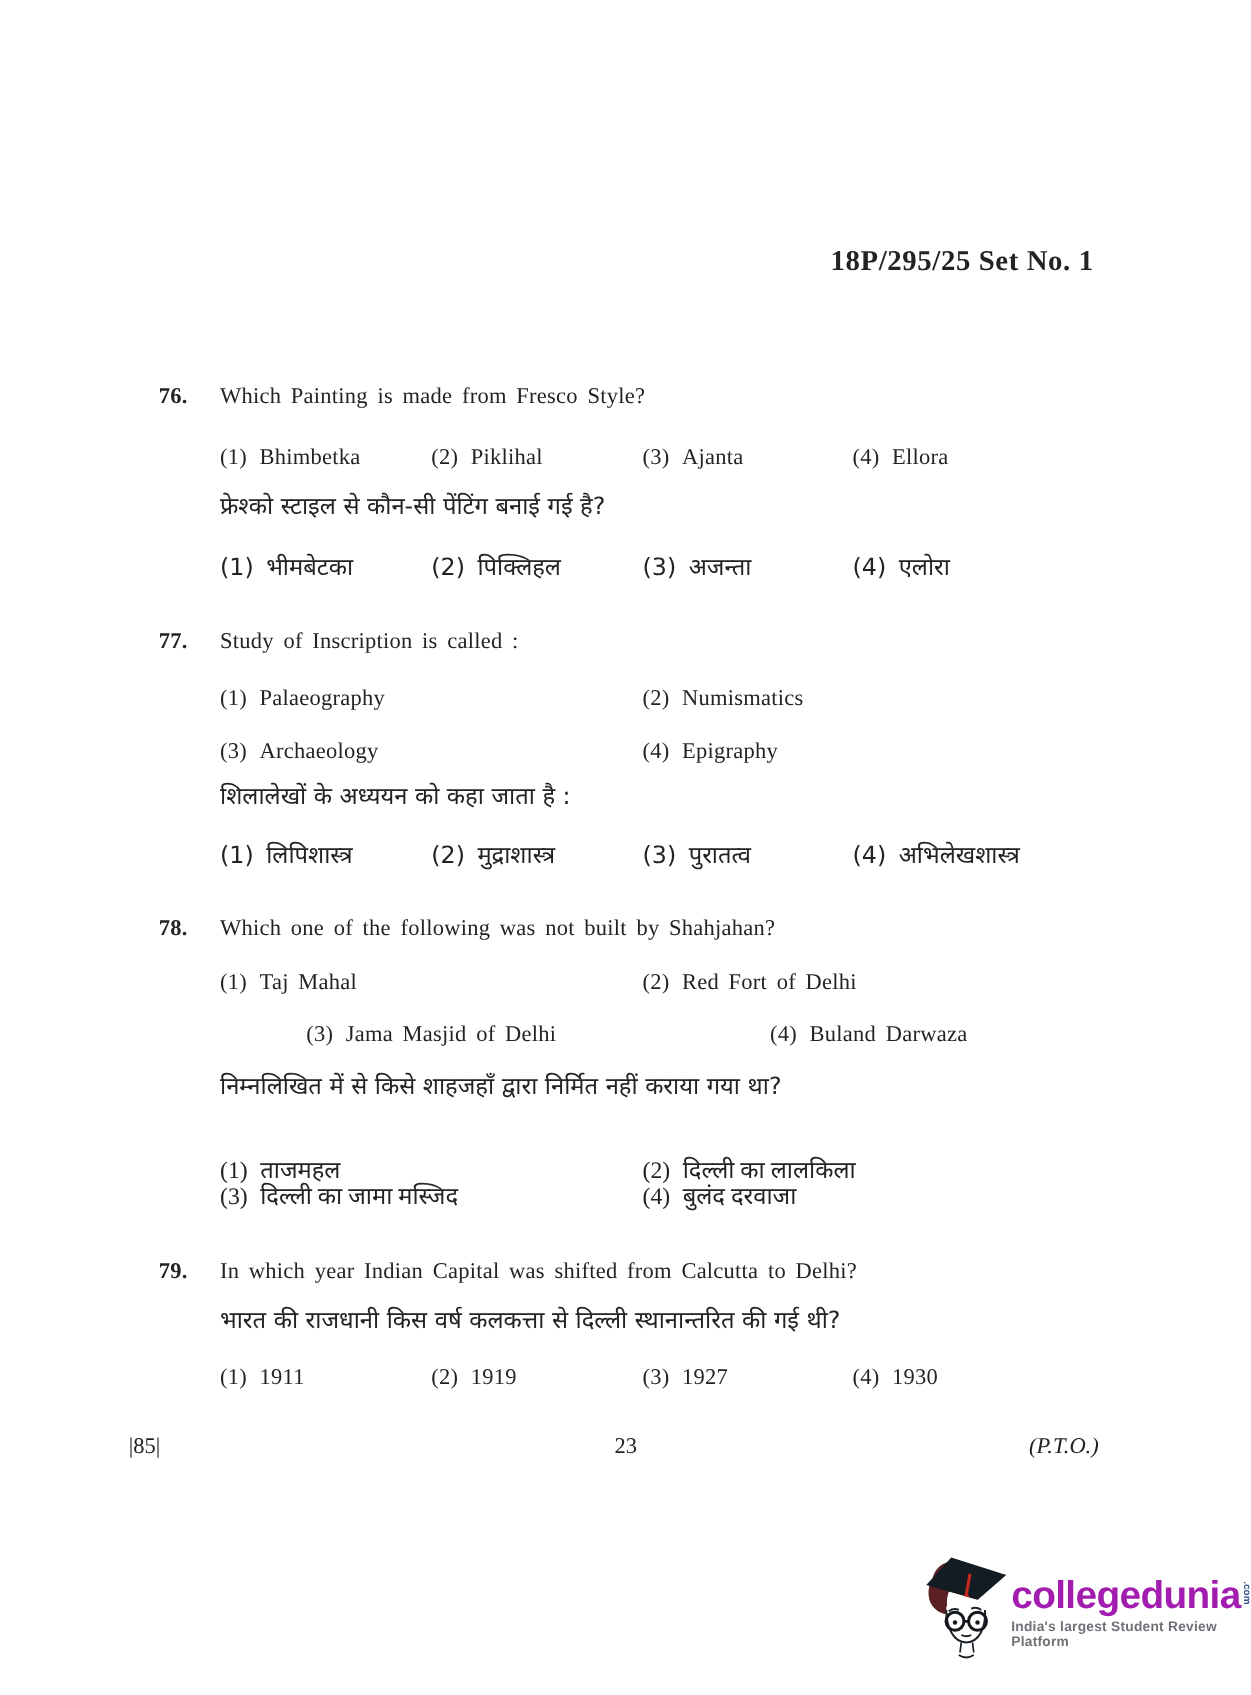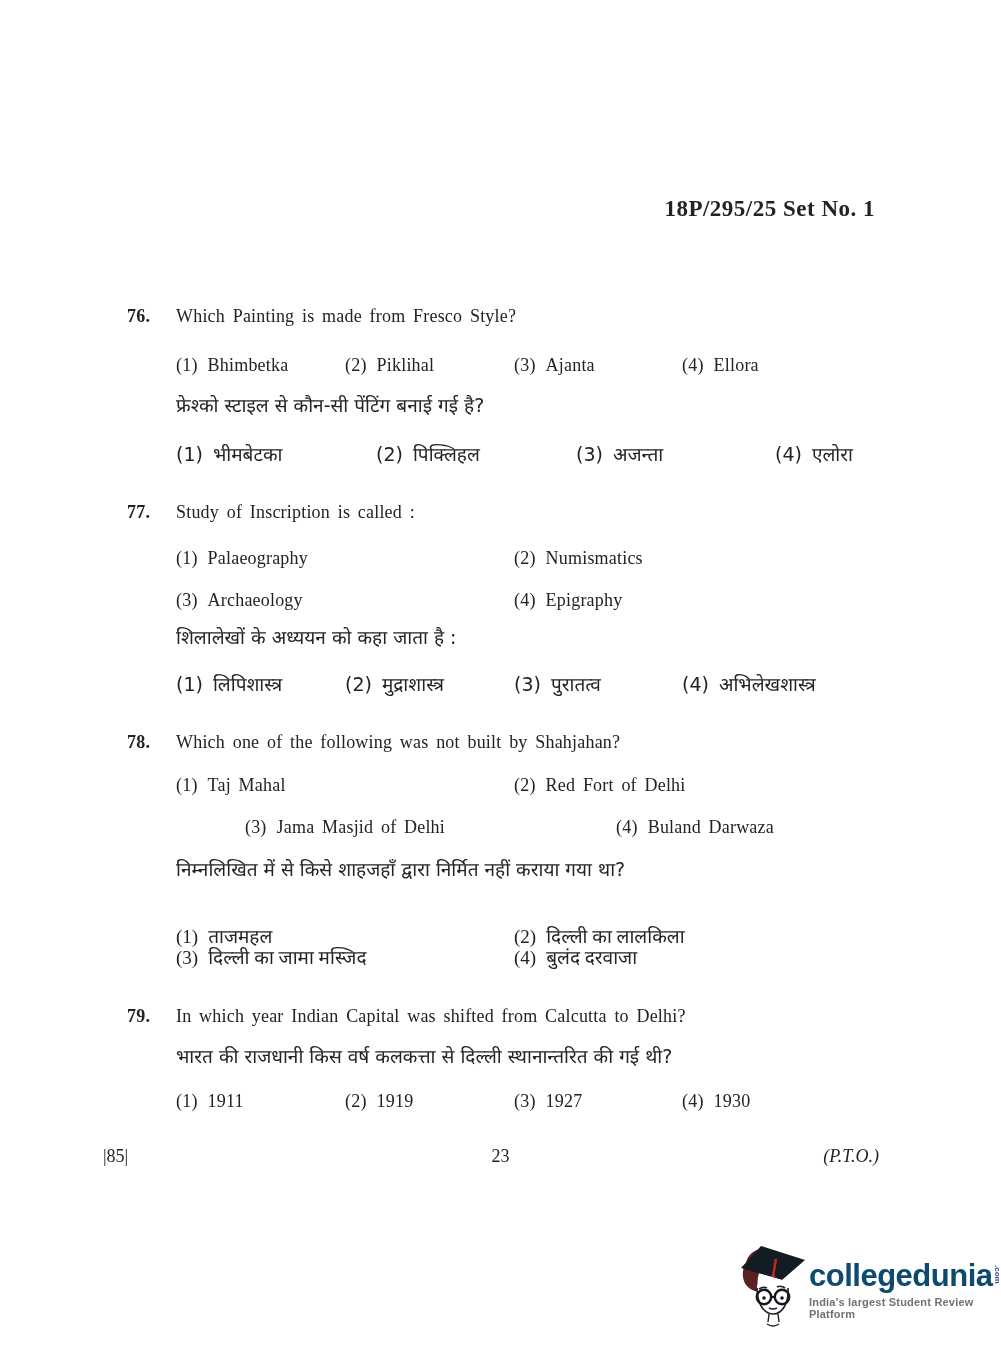--- a/index.html
+++ b/index.html
@@ -46,21 +46,21 @@
   <div class="row en qline" style="top:303px;">
     <span class="qnum">76.</span><span class="qtext">Which Painting is made from Fresco Style?</span>
   </div>
   <div class="row en opts cols4" style="top:352px;">
     <span class="opt"><span class="n">(1)</span><span>Bhimbetka</span></span>
     <span class="opt"><span class="n">(2)</span><span>Piklihal</span></span>
     <span class="opt"><span class="n">(3)</span><span>Ajanta</span></span>
     <span class="opt"><span class="n">(4)</span><span>Ellora</span></span>
   </div>
   <div class="row hi" style="top:392px;left:176px;">फ्रेश्को स्टाइल से कौन-सी पेंटिंग बनाई गई है?</div>
-  <div class="row hi opts cols4" style="top:441px;gap:31px;">
+  <div class="row hi opts cols4" style="top:441px;">
     <span class="opt"><span class="n">(1)</span><span>भीमबेटका</span></span>
     <span class="opt"><span class="n">(2)</span><span>पिक्लिहल</span></span>
     <span class="opt"><span class="n">(3)</span><span>अजन्ता</span></span>
     <span class="opt"><span class="n">(4)</span><span>एलोरा</span></span>
   </div>
 
   <div class="row en qline" style="top:499px;">
     <span class="qnum">77.</span><span class="qtext">Study of Inscription is called :</span>
   </div>
   <div class="row en opts cols2" style="top:545px;">
@@ -138,20 +138,20 @@
       <circle cx="27" cy="54" r="1.8" fill="#14181c"></circle>
       <circle cx="45" cy="54" r="1.8" fill="#14181c"></circle>
 
       <path d="M32,64 q4,2 8,0" fill="none" stroke="#1c2228" stroke-width="1.5"></path>
 
       <path d="M32,70 L31,78 M41,70 L42,78" stroke="#1c2228" stroke-width="1.4"></path>
       <path d="M30,80 q6,4 12,0" fill="none" stroke="#1c2228" stroke-width="1.4"></path>
     </svg>
     <div class="logo-text">
       <div class="brand-line">
-        <span class="brand" style="color:#0c4a6e;">collegedunia</span>
+        <span class="brand" style="color:#a21caf;">collegedunia</span>
         <span class="tld" style="color:#31508c;">.com</span>
       </div>
       <div class="tagline" style="color:#6e7277;">India's largest Student Review Platform</div>
     </div>
   </div>
 
 </div>
 
 </body></html>

